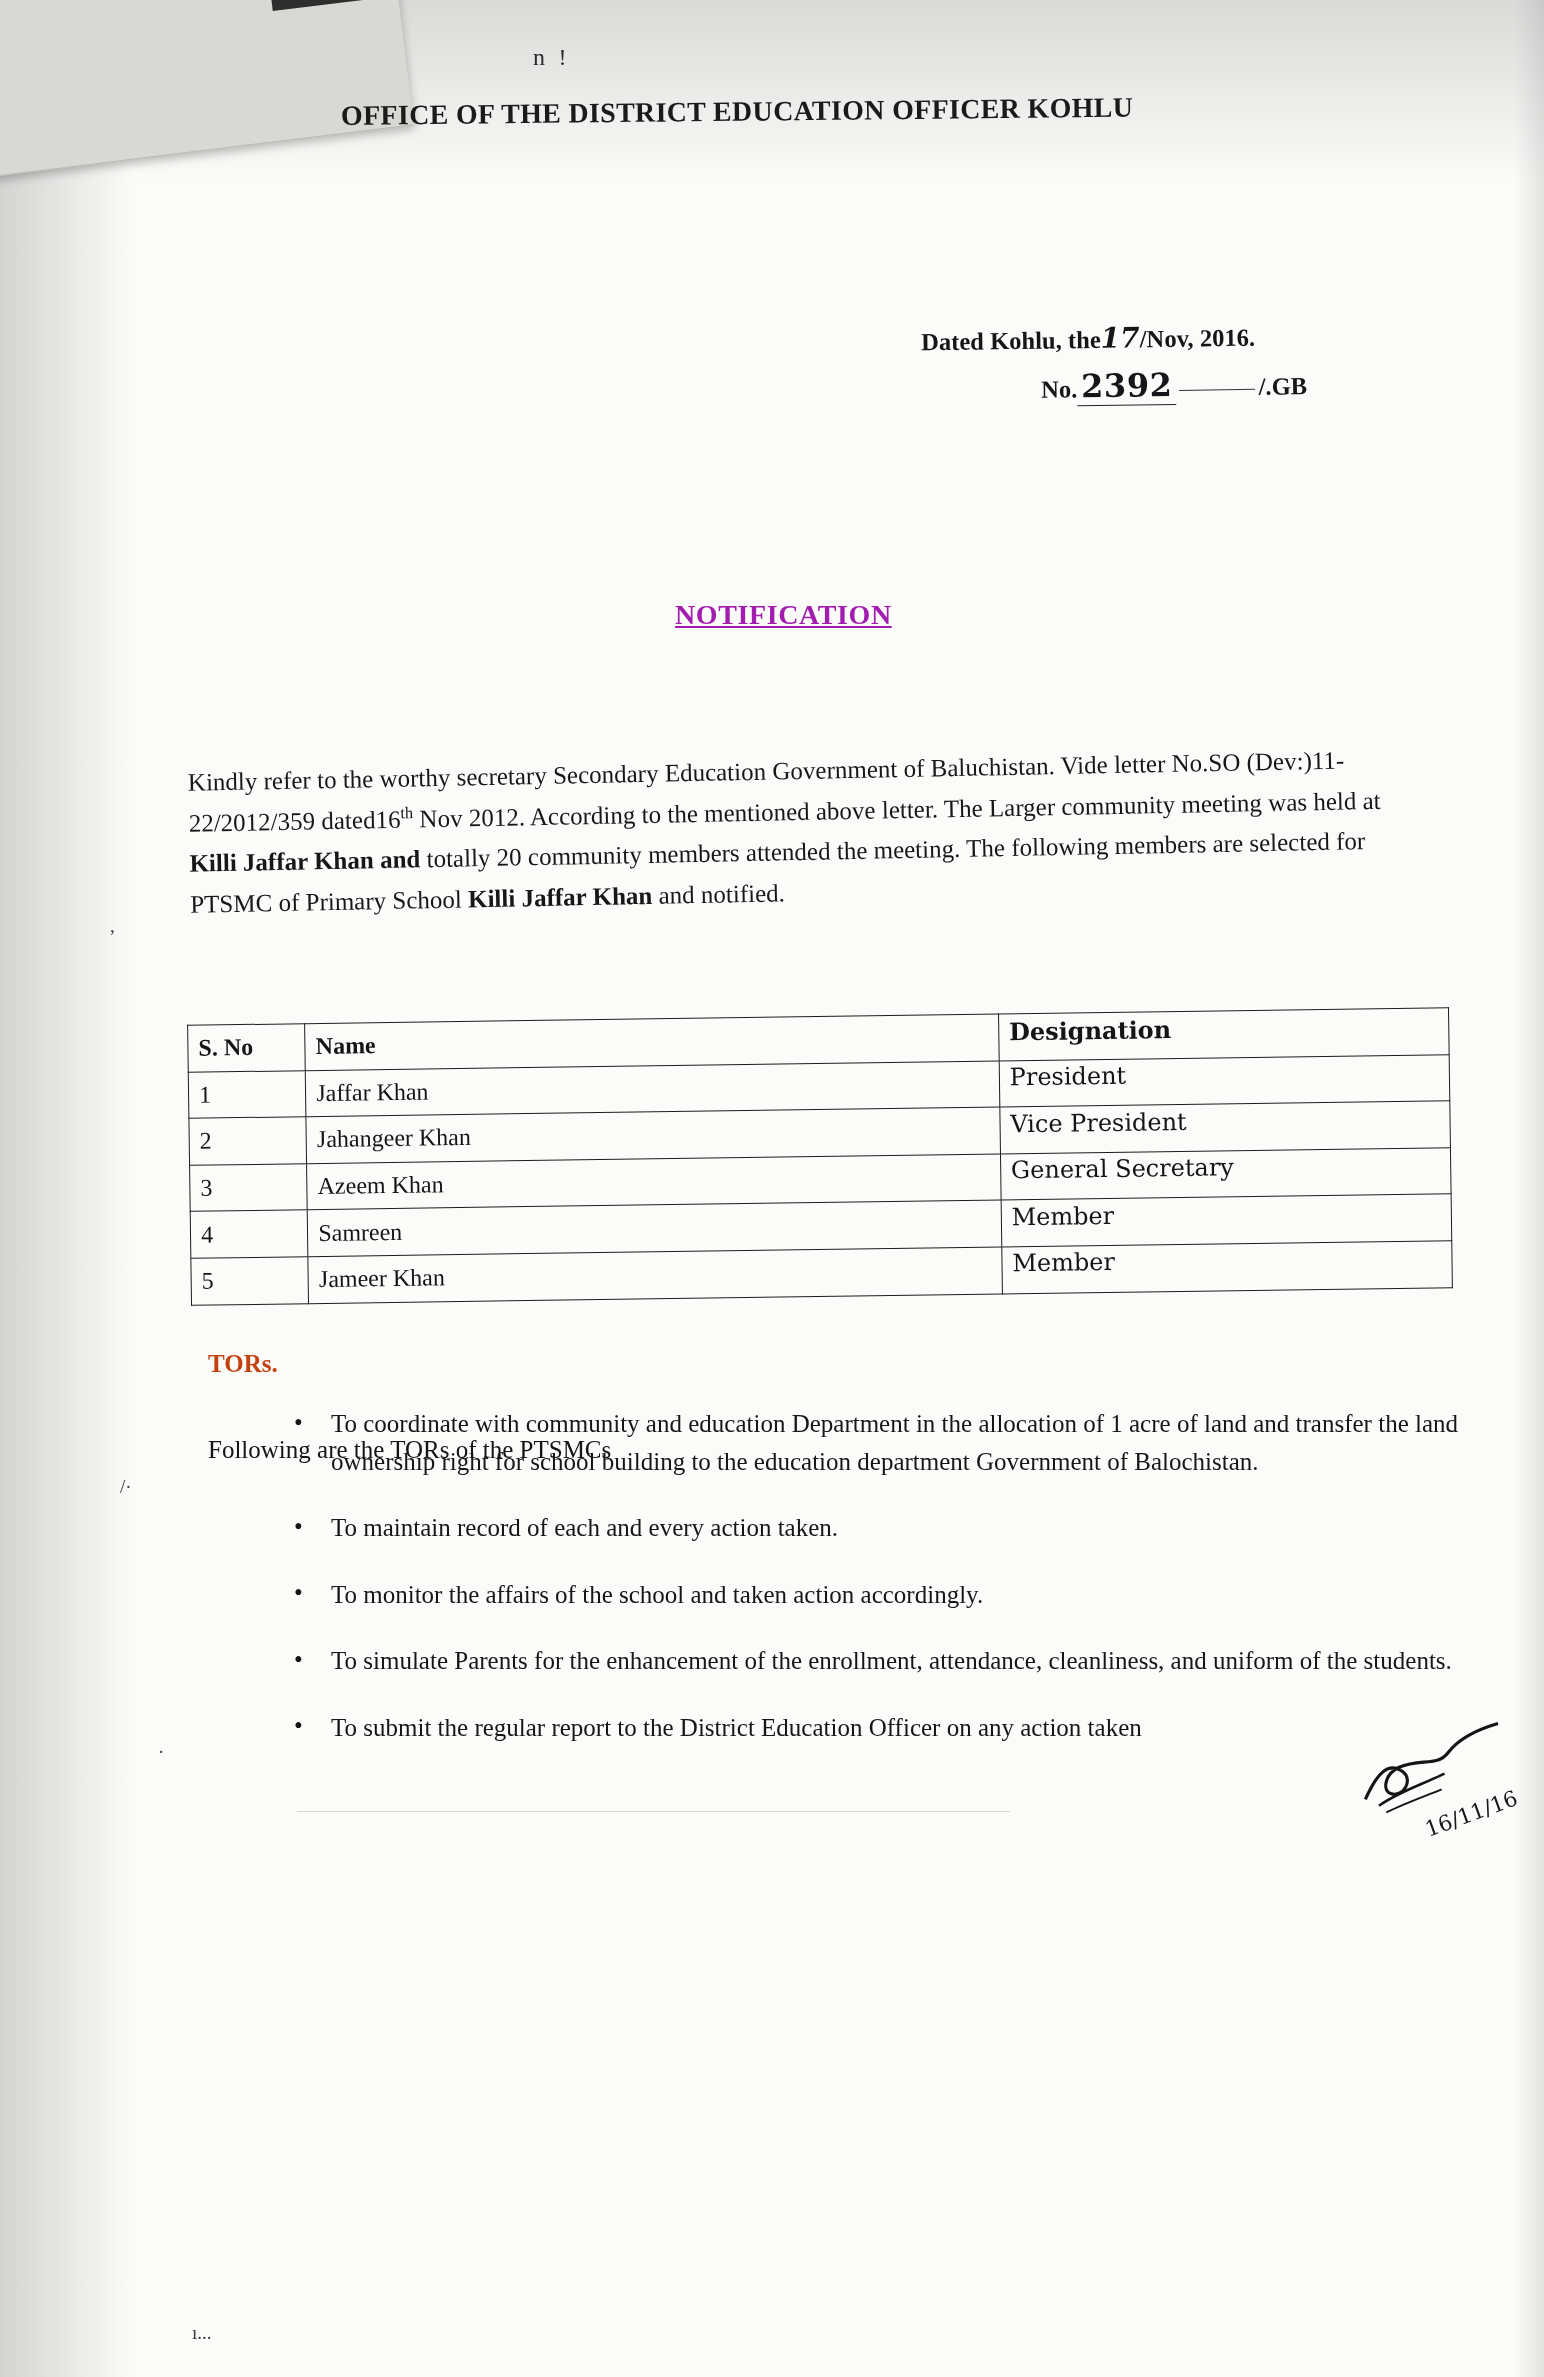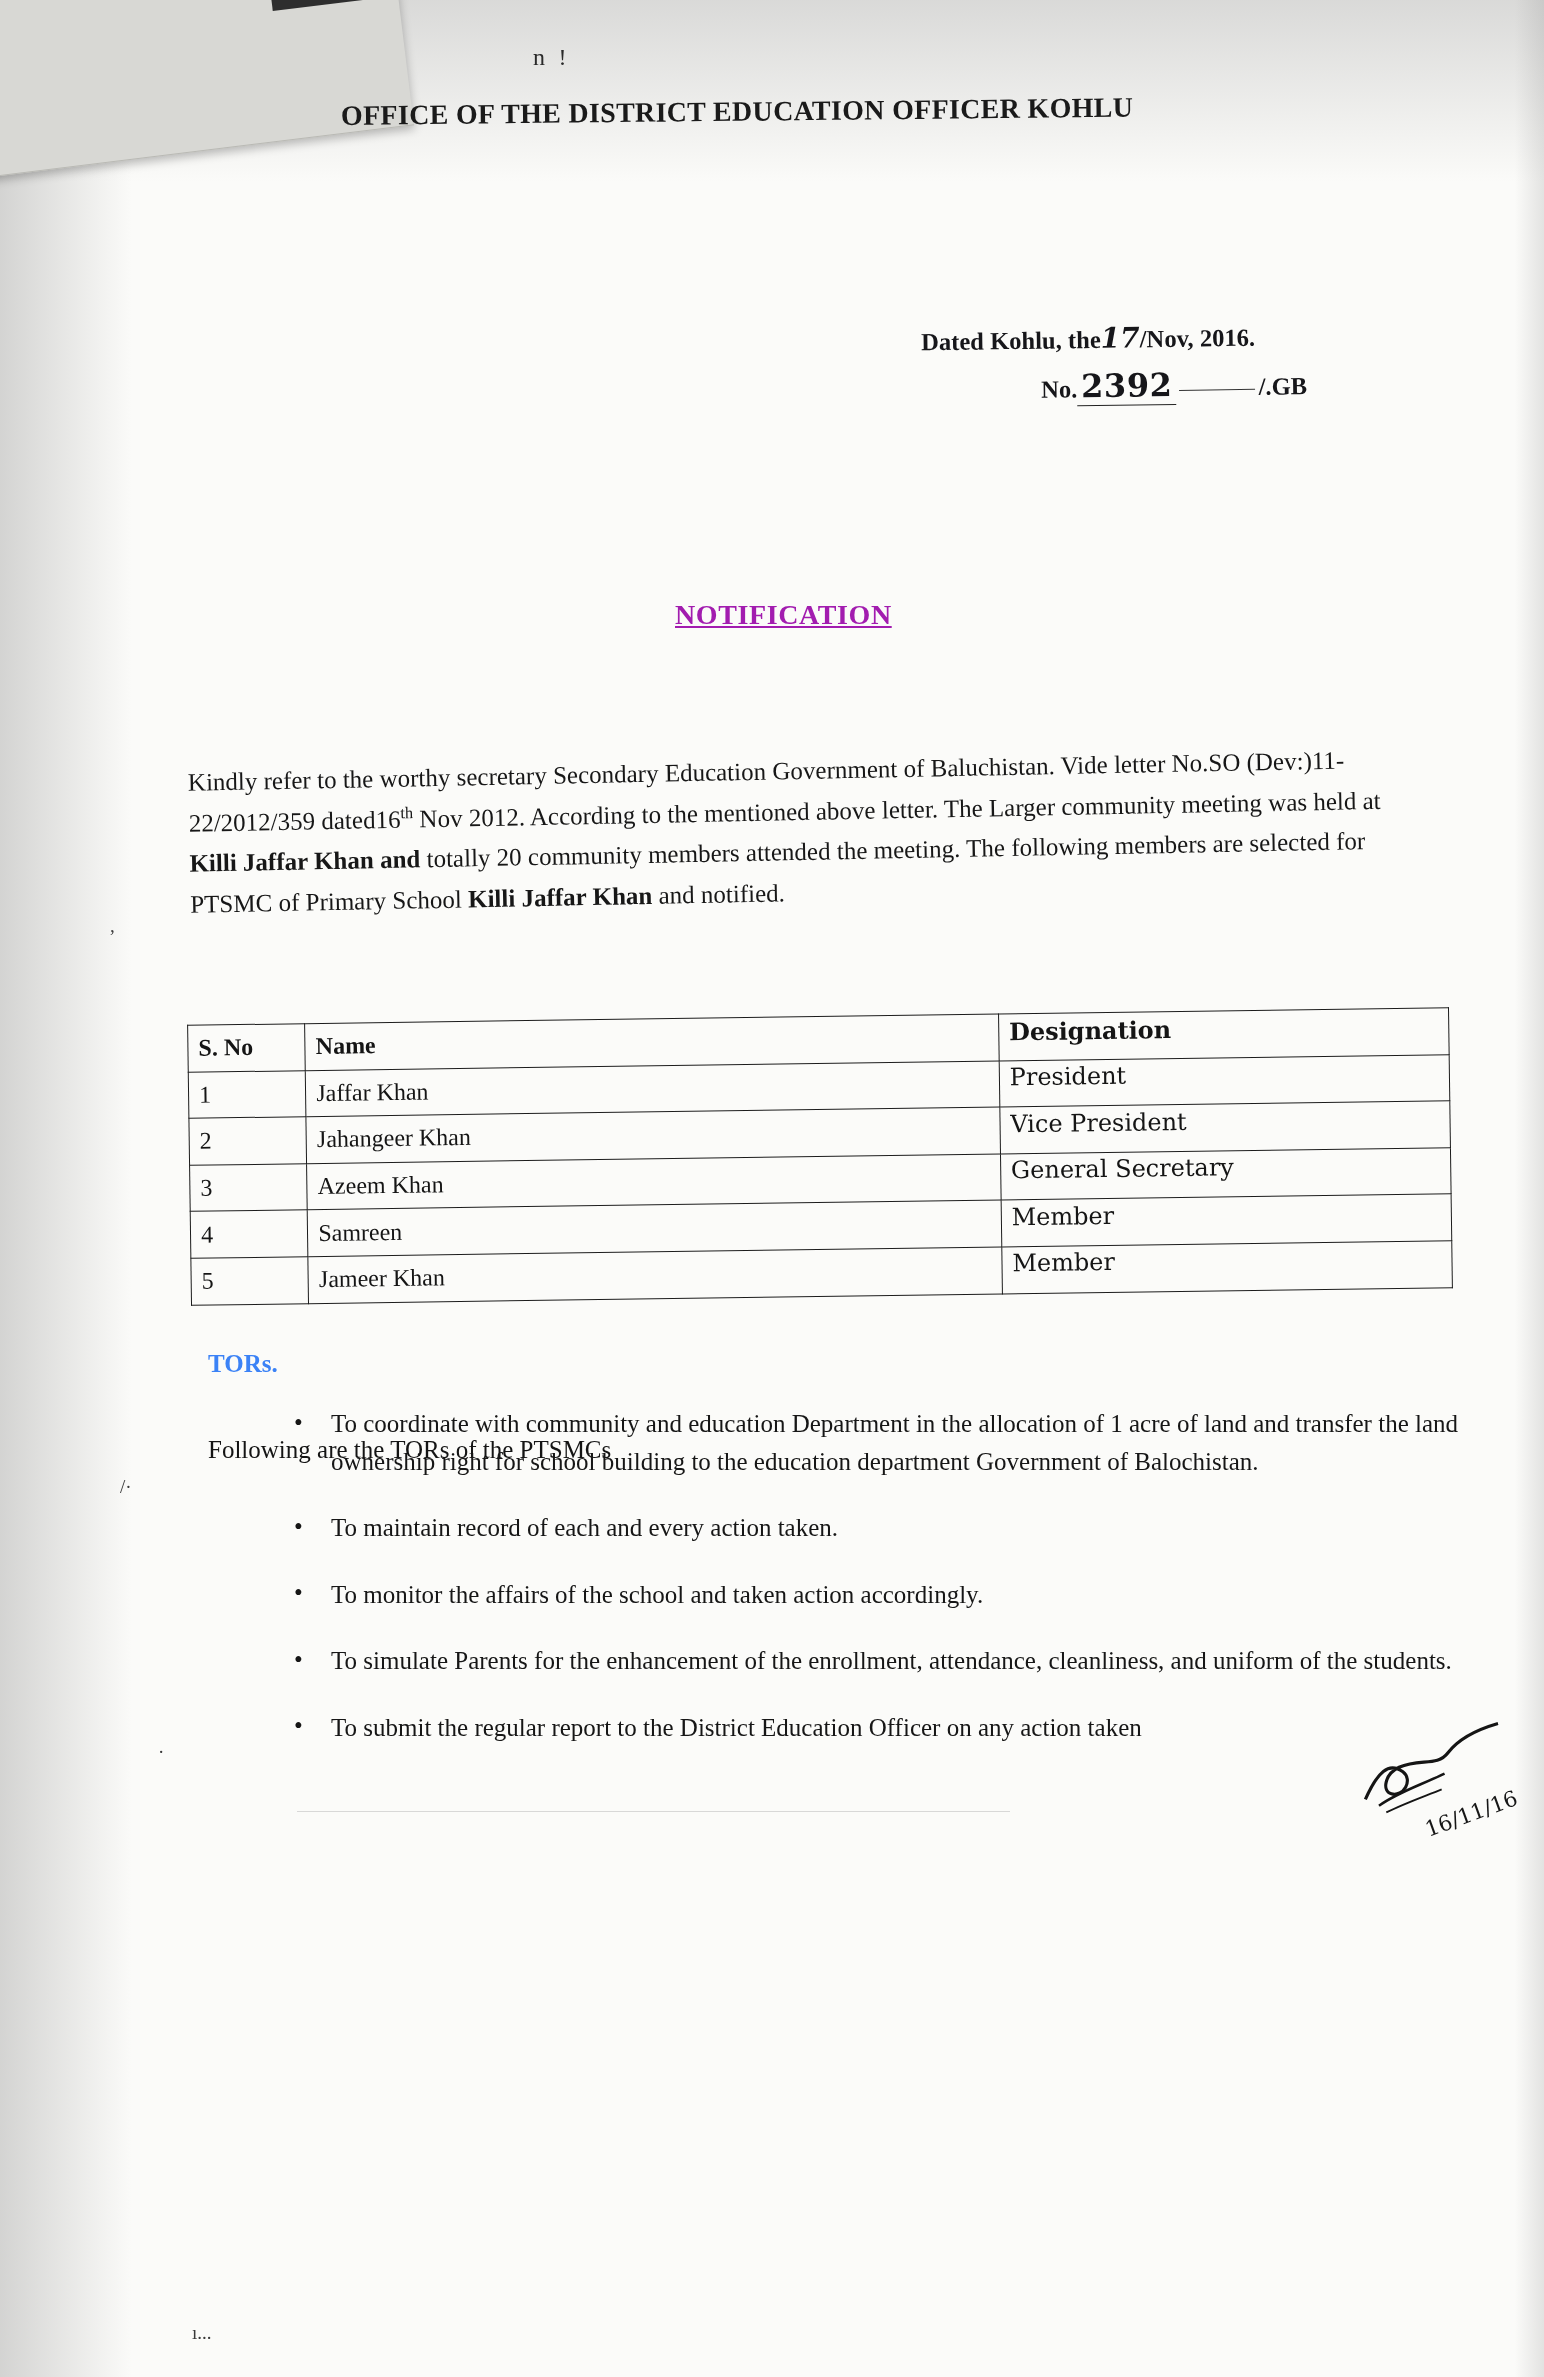--- a/index.html
+++ b/index.html
@@ -171,21 +171,21 @@
     font-weight: bold;
     position: relative;
     top: -5px;
   }
 
   .tors-title {
     position: absolute;
     left: 208px; top: 1350px;
     font-weight: bold;
     font-size: 25px;
-    color: #3b82f6;
+    color: #c2410c;
   }
   .tors-sub {
     position: absolute;
     left: 208px; top: 1436px;
     font-size: 25px;
     color: #141414;
   }
 
   ul.tors {
     position: absolute;

